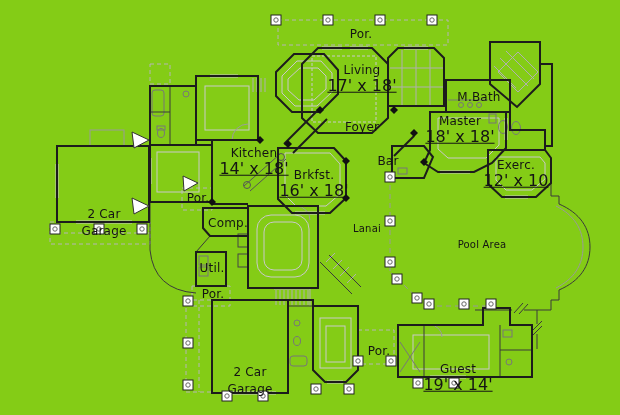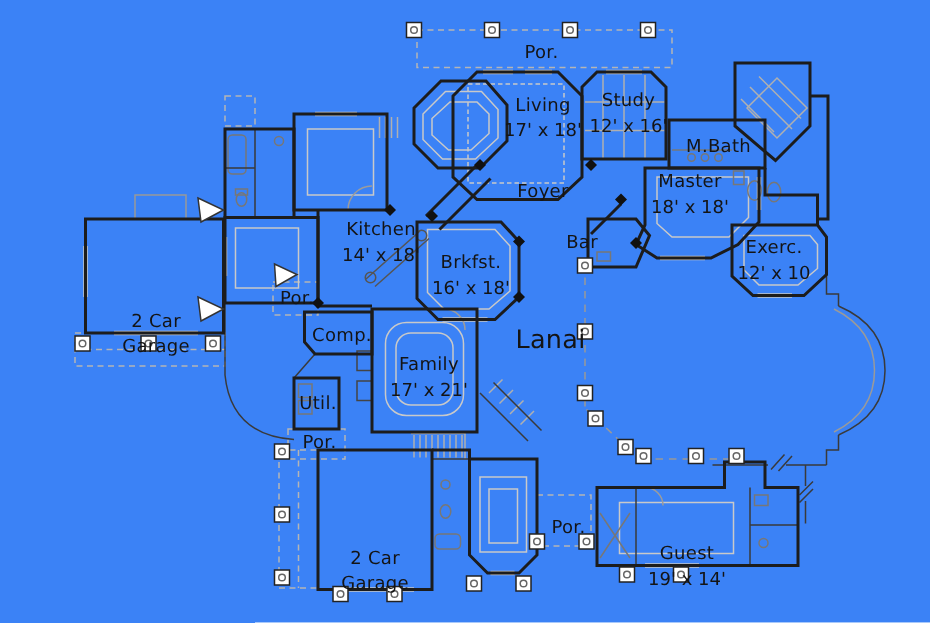--- a/index.html
+++ b/index.html
@@ -1,28 +1,28 @@
 <!DOCTYPE html>
 <html><head>
 <meta charset="utf-8">
 <style>
   html,body{margin:0;padding:0;background:#ffffff;}
   .plan{
-    position:relative;width:620px;height:415px;background:#3b82f6;overflow:hidden;
+    position:relative;width:620px;height:415px;background:#84cc16;overflow:hidden;
     font-family:"DejaVu Sans", sans-serif;
   }
   .plan svg{position:absolute;left:0;top:0;}
   .lbl{
     position:absolute;transform:translate(-50%,-50%);
     text-align:center;color:#141414;line-height:1.08;white-space:nowrap;
   }
   .lbl .nm{font-size:12px;letter-spacing:0.2px;}
-  .lbl .dm{font-size:12px;}
+  .lbl .dm{font-size:16px;text-decoration:underline;}
   .lbl.wrap{white-space:normal;width:58px;margin-top:34px;}
-  .lbl.big .nm{font-size:17px;}
+  .lbl.big .nm{font-size:10px;}
 </style>
 </head>
 <body>
 
 <div class="plan">
 
 <svg width="620" height="415" viewBox="0 0 620 415">
 
   <g stroke="#b5b5b5" stroke-width="1" fill="none" stroke-dasharray="4 3">
     <path d="M278,20 H448 V45 H278 Z"></path>
@@ -236,32 +236,31 @@
         <circle cx="390" cy="262" r="2.2" fill="none" stroke="#666"></circle>
     <rect x="392" y="274" width="10" height="10"></rect>
         <circle cx="397" cy="279" r="2.2" fill="none" stroke="#666"></circle>
     <rect x="412" y="293" width="10" height="10"></rect>
         <circle cx="417" cy="298" r="2.2" fill="none" stroke="#666"></circle>
   </g>
 </svg>
 
   <div class="lbl" style="left:361px;top:33px"><span class="nm">Por.</span></div>
   <div class="lbl" style="left:362px;top:77px"><span class="nm">Living</span><br><span class="dm">17' x 18'</span></div>
-  <div class="lbl" style="left:419px;top:74px"><span class="nm">Study</span><br><span class="dm">12' x 16'</span></div>
   <div class="lbl" style="left:479px;top:96px"><span class="nm">M.Bath</span></div>
   <div class="lbl" style="left:254px;top:160px"><span class="nm">Kitchen</span><br><span class="dm">14' x 18'</span></div>
   <div class="lbl" style="left:362px;top:126px"><span class="nm">Foyer</span></div>
   <div class="lbl" style="left:460px;top:128px"><span class="nm">Master</span><br><span class="dm">18' x 18'</span></div>
   <div class="lbl" style="left:516px;top:172px"><span class="nm">Exerc.</span><br><span class="dm">12' x 10</span></div>
   <div class="lbl wrap" style="left:104px;top:187px"><span class="nm">2 Car Garage</span></div>
   <div class="lbl" style="left:314px;top:182px"><span class="nm">Brkfst.</span><br><span class="dm">16' x 18'</span></div>
   <div class="lbl" style="left:388px;top:160px"><span class="nm">Bar</span></div>
   <div class="lbl" style="left:198px;top:197px"><span class="nm">Por.</span></div>
   <div class="lbl" style="left:228px;top:222px"><span class="nm">Comp.</span></div>
   <div class="lbl big" style="left:367px;top:227px"><span class="nm">Lanai</span></div>
-  <div class="lbl" style="left:286px;top:250px"><span class="nm">Family</span><br><span class="dm">17' x 21'</span></div>
+  <div class="lbl big" style="left:482px;top:243px"><span class="nm">Pool Area</span></div>
   <div class="lbl" style="left:212px;top:267px"><span class="nm">Util.</span></div>
   <div class="lbl" style="left:213px;top:293px"><span class="nm">Por.</span></div>
   <div class="lbl wrap" style="left:250px;top:345px"><span class="nm">2 Car Garage</span></div>
   <div class="lbl" style="left:379px;top:350px"><span class="nm">Por.</span></div>
   <div class="lbl" style="left:458px;top:376px"><span class="nm">Guest</span><br><span class="dm">19' x 14'</span></div>
 
 </div>
 
 </body></html>

